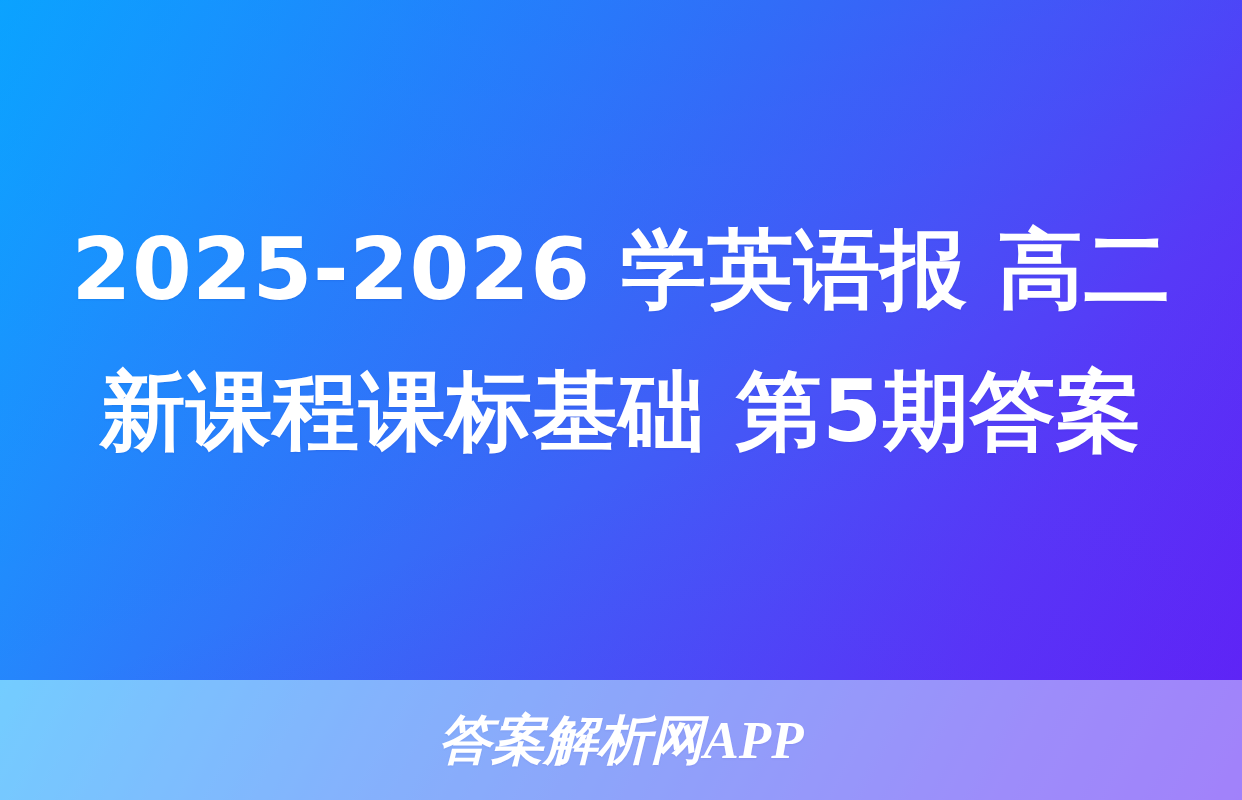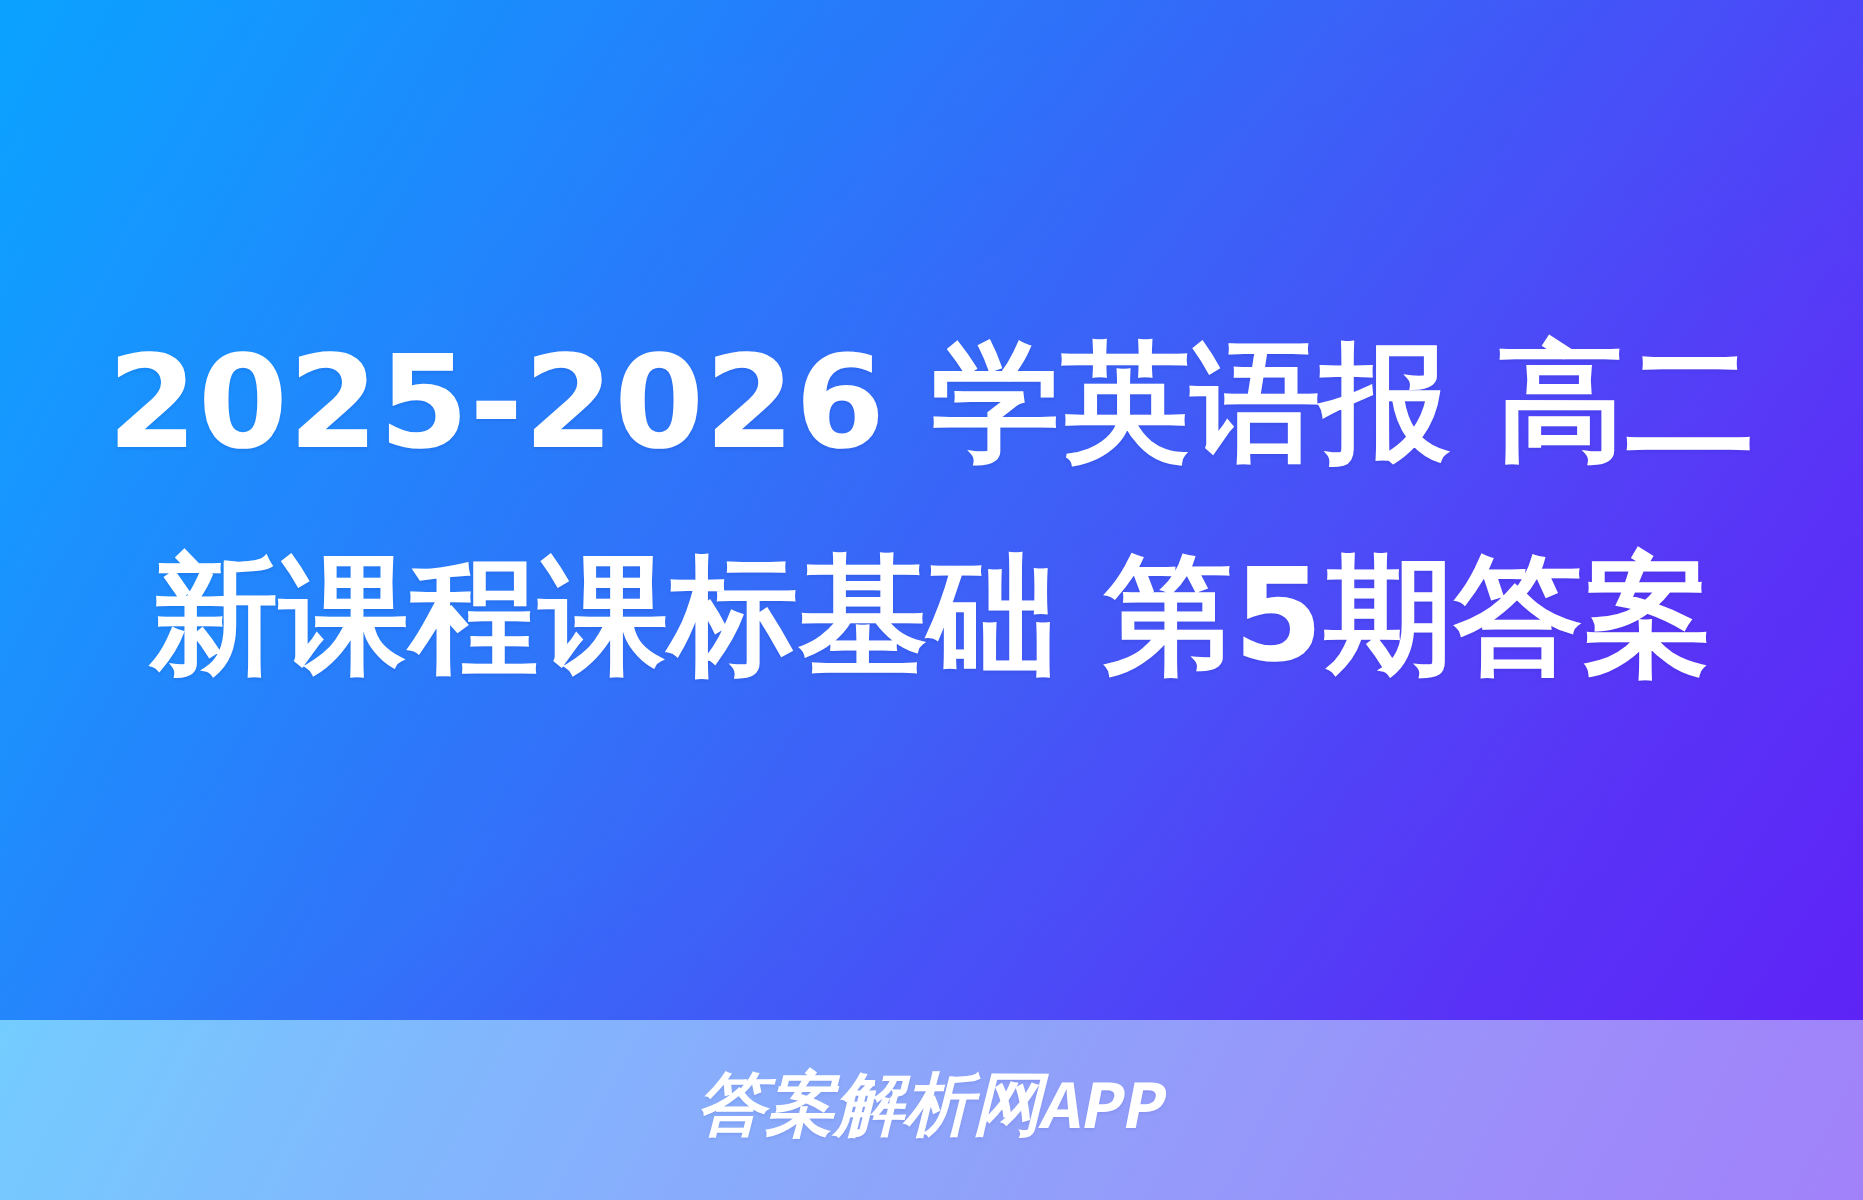--- a/index.html
+++ b/index.html
@@ -106,24 +106,24 @@
     position: absolute;
     inset: 0;
     background: rgba(255, 255, 255, 0.42);
     pointer-events: none;
   }
 
   #watermark-text {
     position: relative;
     z-index: 2;
     color: #ffffff;
-    font-family: Liberation Mono, monospace;
+    font-family: Liberation Serif, serif;
     font-weight: 700;
     font-style: italic;
-    font-size: 46px;
+    font-size: 53px;
     line-height: 1;
     letter-spacing: 0px;
     white-space: nowrap;
     text-shadow: 0 1px 2px rgba(60, 60, 180, 0.10);
   }
 </style>
 </head>
 <body>
 
 <div id="cover-card">

